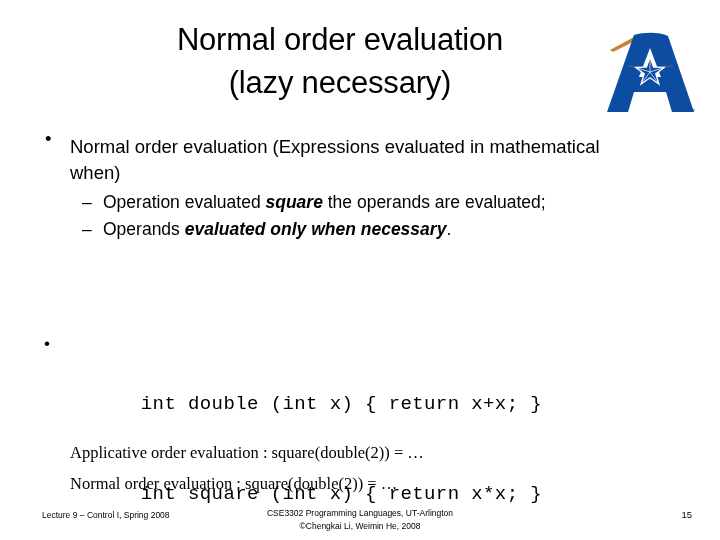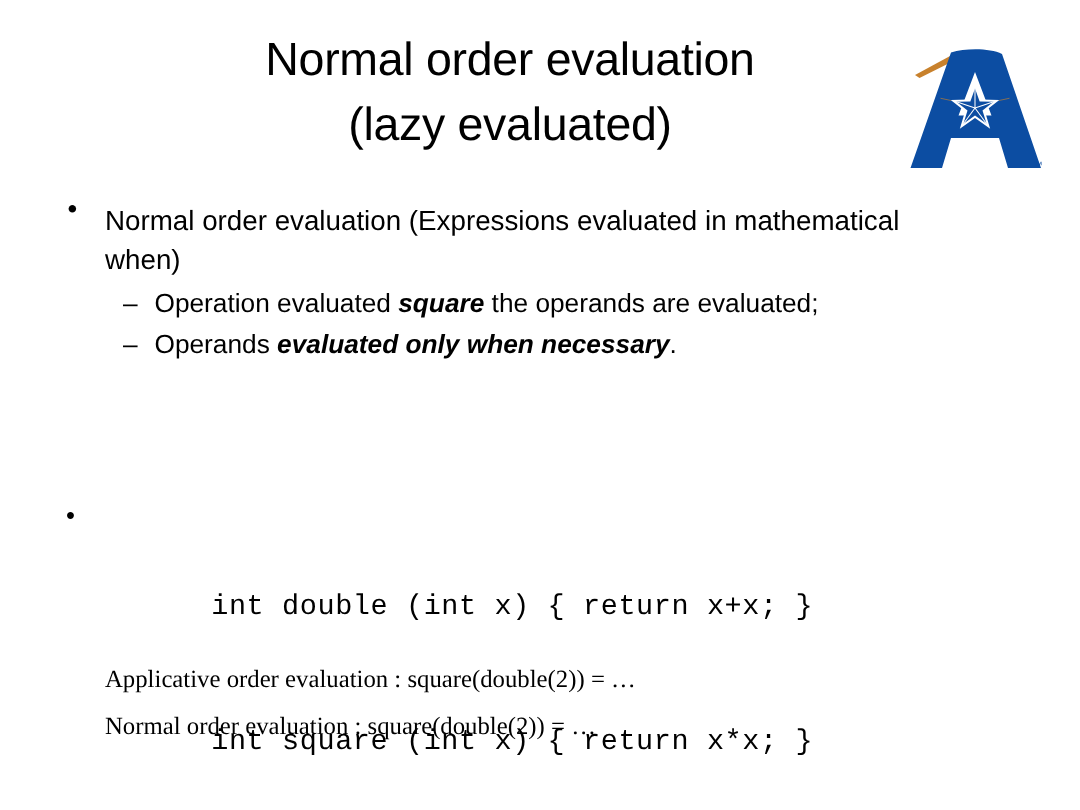--- a/index.html
+++ b/index.html
@@ -185,21 +185,21 @@
     line-height: 12px;
   }
 </style>
 </head>
 <body>
 
 <div id="slide">
 
   <div class="title-block">
     <span class="title-line">Normal order evaluation</span>
-    <span class="title-line">(lazy evaluated)</span>
+    <span class="title-line">(lazy necessary)</span>
   </div>
 
   <div class="logo">
     <svg viewBox="0 0 92 84" xmlns="http://www.w3.org/2000/svg" aria-hidden="true">
 
       <path d="M6 18 L30 5 L33 8 L9 20 Z" fill="#C8812C"></path>
       <path d="M4 80 L12 80 L9 74 Z" fill="#C8812C"></path>
 
       <path d="M30 3 C40 0 56 0 64 4 L90 80 L68 80 L62 60 L30 60 L24 80 L3 80 Z
                M35 45 L57 45 L46 16 Z" fill="#0C4DA2" fill-rule="evenodd"></path>
@@ -255,14 +255,22 @@
     <div class="code-line">
       <span>int square (int x) { return x*x; }</span>
     </div>
   </div>
 
   <div class="examples">
     <div class="example-line">Applicative order evaluation : square(double(2)) =  …</div>
     <div class="example-line">Normal order evaluation : square(double(2)) = …</div>
   </div>
 
+  <div class="footer">
+    <div class="footer-left">Lecture 9 – Control I, Spring 2008</div>
+    <div class="footer-center">
+      <span class="fc-line">CSE3302 Programming Languages, UT-Arlington</span>
+      <span class="fc-line">©Chengkai Li, Weimin He, 2008</span>
+    </div>
+    <div class="footer-page">15</div>
+  </div>
 
 </div>
 
 </body></html>

